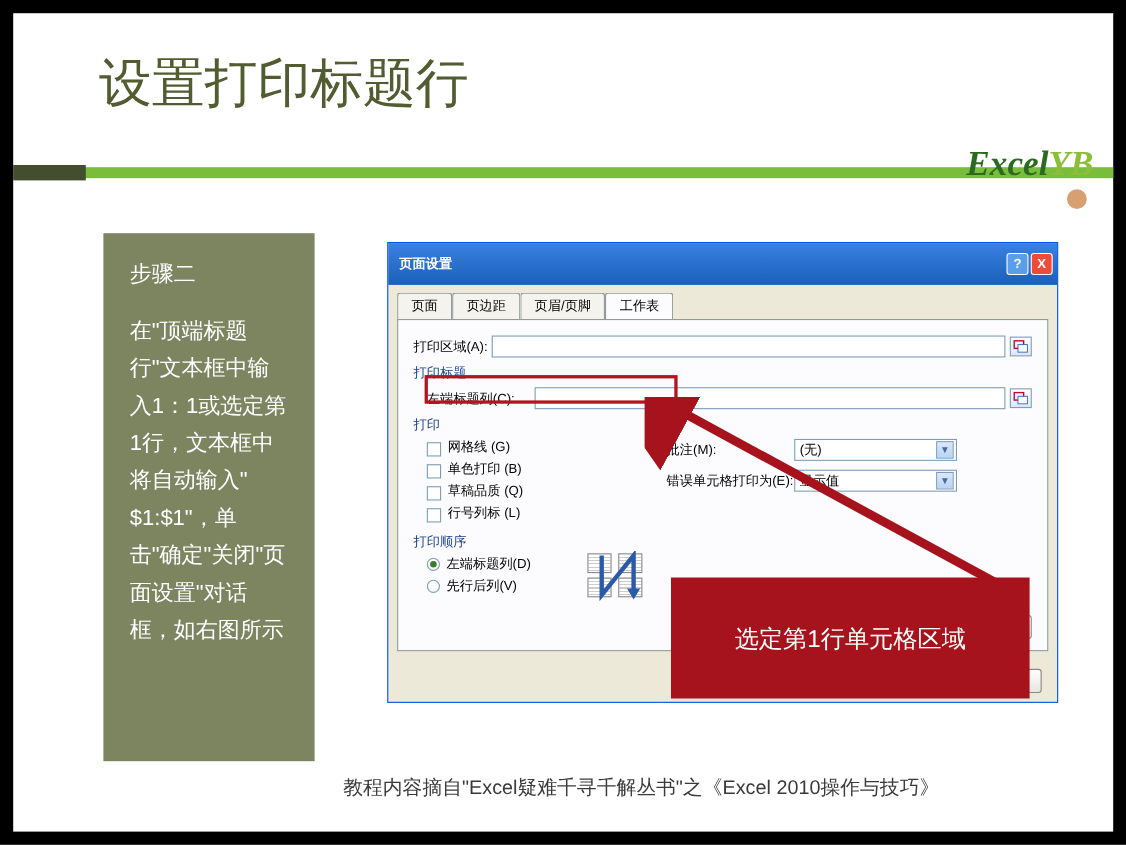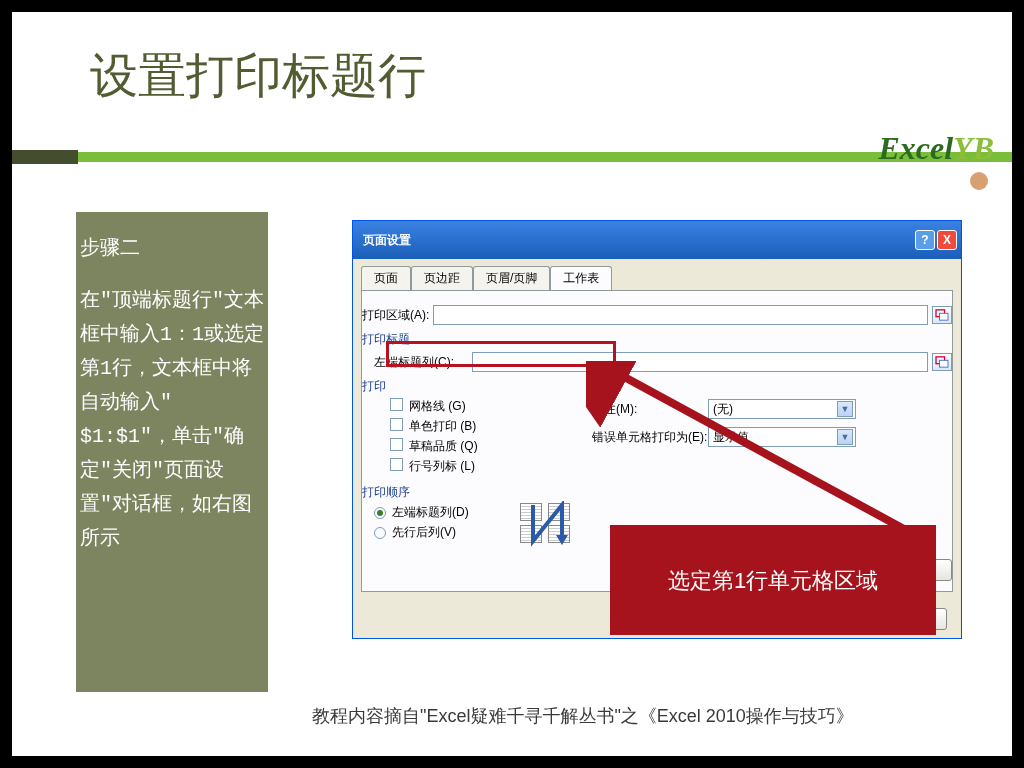--- a/index.html
+++ b/index.html
@@ -47,28 +47,27 @@
 .logo .accent { color: #8bbf3a; }
 .face {
   position: absolute;
   right: 24px; top: 160px;
   width: 18px; height: 18px;
   background: #d8a070;
   border-radius: 50%;
 }
 .sidebar {
   position: absolute;
-  left: 64px; top: 200px;
+  left: 82px; top: 200px;
   width: 192px; height: 480px;
   background: #7d8460;
   color: #fff;
-  padding: 20px 4px;
+  padding: 20px 24px;
   font-size: 20px;
   line-height: 1.7;
-  font-family: Liberation Mono, monospace;
 }
 .sidebar .step { margin-bottom: 18px; }
 
 .dialog {
   position: absolute;
   left: 340px; top: 208px;
   width: 610px;
   background: #ece9d8;
   border: 1px solid #0054e3;
   font-size: 12px;
@@ -113,21 +112,21 @@
 }
 .tab.active {
   background: #fcfcfe;
   border-bottom: 1px solid #0f172a;
   font-weight: 400;
 }
 .panel {
   margin: 0 8px 8px 8px;
   border: 1px solid #919b9c;
   background: #fcfcfe;
-  padding: 10px 0;
+  padding: 10px 14px;
   position: relative;
 }
 
 .row { display: flex; align-items: center; margin: 4px 0; }
 .lbl { color: #000; }
 .section-title { color: #1a3e8e; margin-top: 6px; }
 .indent { padding-left: 12px; }
 .txtinput {
   flex: 1;
   height: 20px;
@@ -147,22 +146,22 @@
 
 .hl-box {
   position: absolute;
   border: 3px solid #b51320;
   left: 24px; top: 50px;
   width: 230px; height: 26px;
   pointer-events: none;
 }
 
 .checkbox {
-  display: flex; align-items: flex-start;
-  margin: 3px 16px;
+  display: flex; align-items: flex-end;
+  margin: 3px 0;
 }
 .chk {
   width: 13px; height: 13px;
   border: 1px solid #7f9db9;
   background: #fff;
   margin-right: 6px;
 }
 
 .print-cols { display: flex; }
 .print-left { flex: 0 0 190px; }

